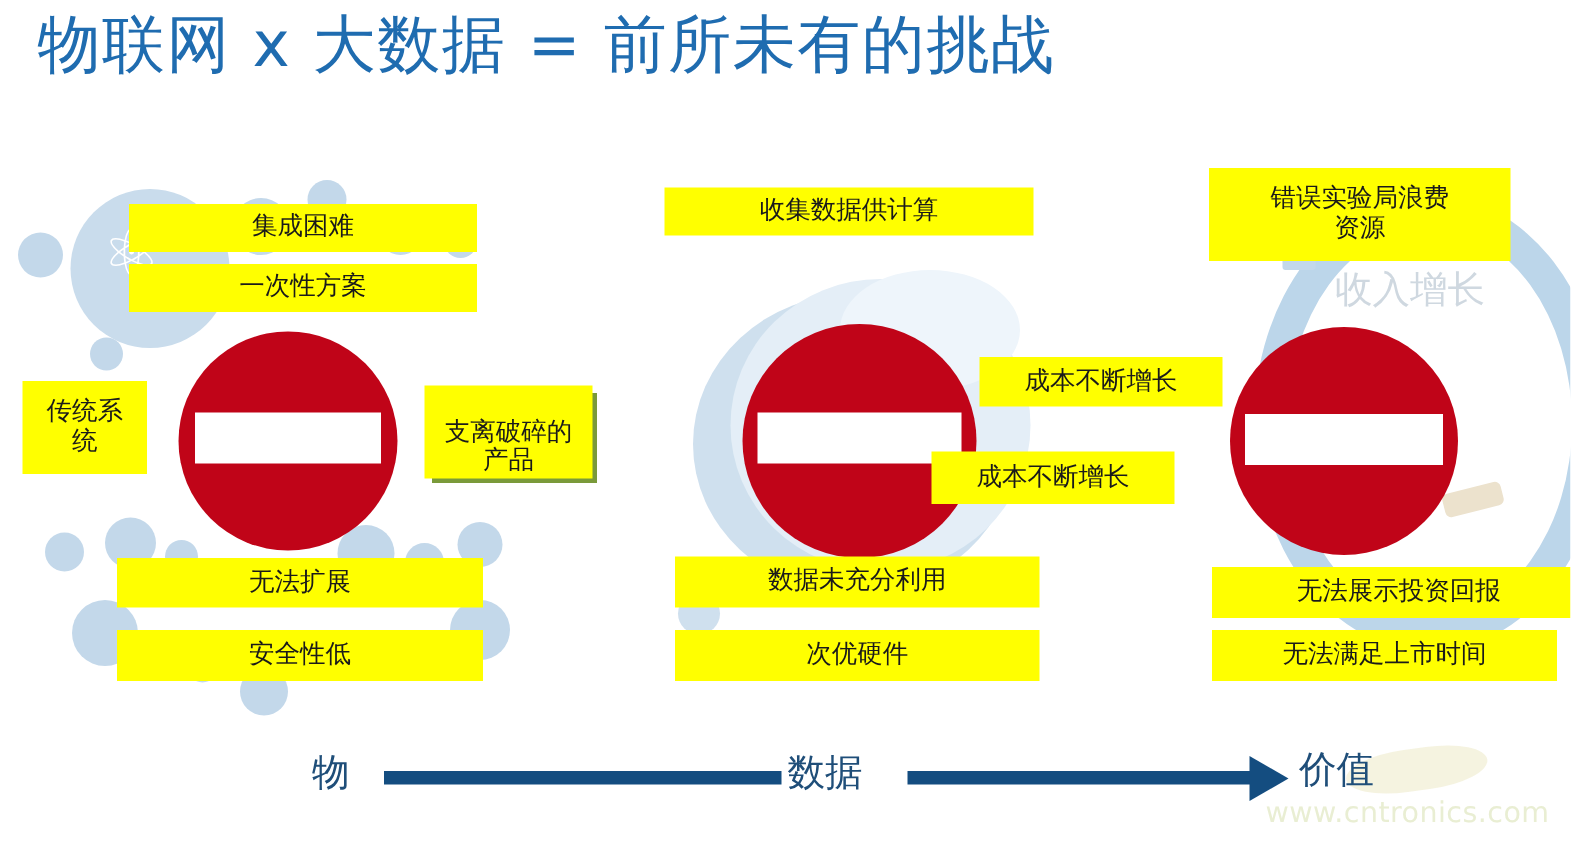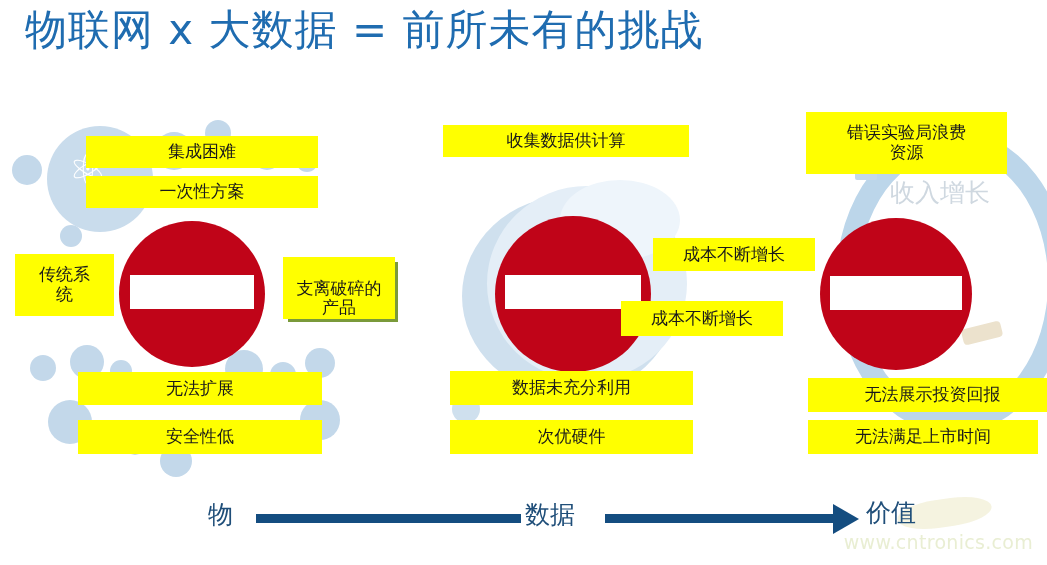--- a/index.html
+++ b/index.html
@@ -126,21 +126,21 @@
   <div class="stopsign" style="left:495px;top:216px;width:156px;height:156px;"></div>
   <div class="stopbar" style="left:505px;top:275px;width:136px;height:34px;"></div>
 
   <div class="stopsign" style="left:820px;top:218px;width:152px;height:152px;"></div>
   <div class="stopbar" style="left:830px;top:276px;width:132px;height:34px;"></div>
 
   <div class="ybox" style="left:86px;top:136px;width:232px;height:32px;">集成困难</div>
 
   <div class="ybox" style="left:86px;top:176px;width:232px;height:32px;">一次性方案</div>
 
-  <div class="ybox" style="left:15px;top:254px;width:99px;height:62px;white-space:pre-line;"><span style="white-space:pre-line;">传统系
+  <div class="ybox" style="left:15px;top:254px;width:83px;height:62px;white-space:pre-line;"><span style="white-space:pre-line;">传统系
 统</span></div>
 
   <div class="ybox shadow-green" style="left:283px;top:257px;width:112px;height:62px;align-items:flex-end;">
       <span style="white-space:pre-line;">支离破碎的
 产品</span>
     </div>
 
   <div class="ybox" style="left:78px;top:372px;width:244px;height:33px;">无法扩展</div>
 
   <div class="ybox" style="left:78px;top:420px;width:244px;height:34px;">安全性低</div>

